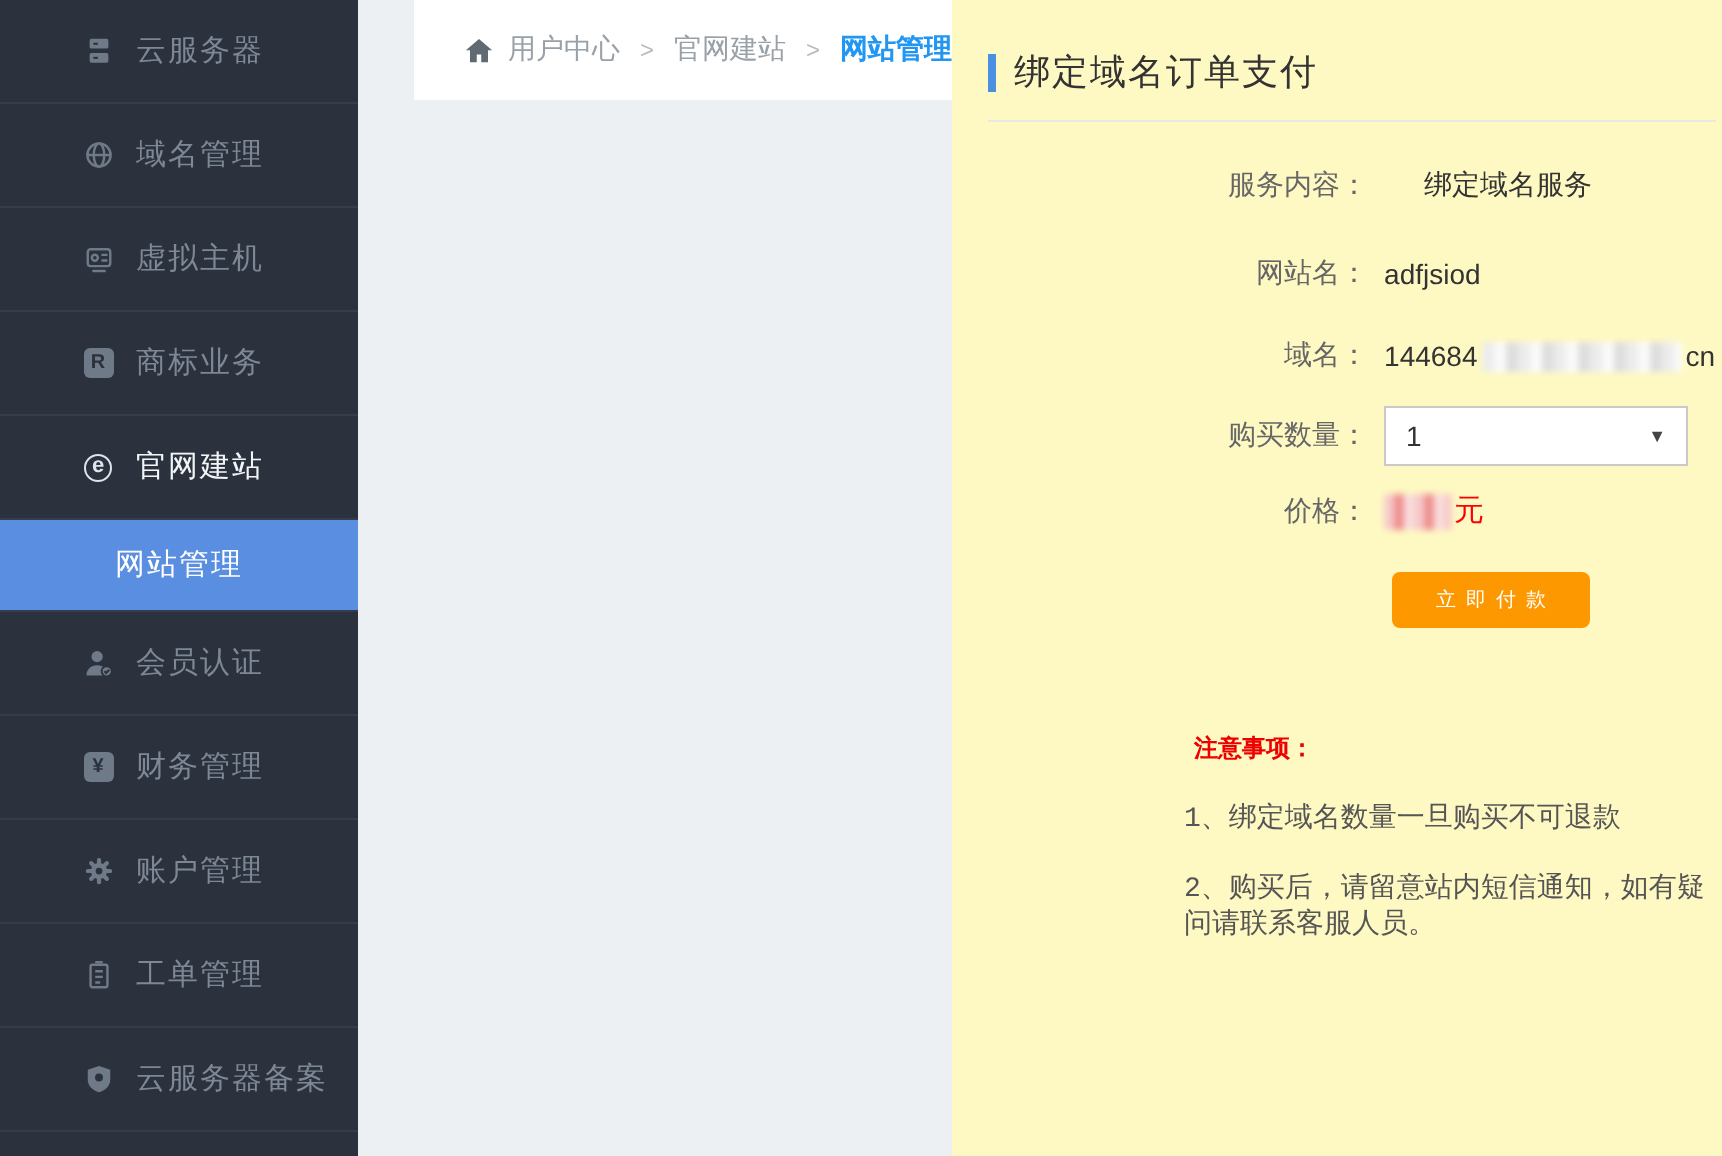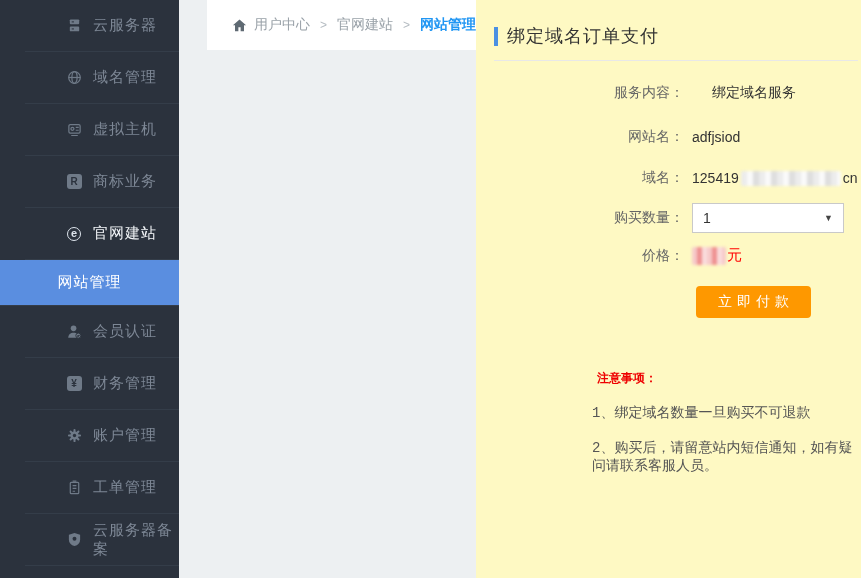--- a/index.html
+++ b/index.html
@@ -3,21 +3,21 @@
 <meta charset="utf-8">
 <style>
   * { margin:0; padding:0; box-sizing:border-box; }
   html,body { width:861px; height:578px; overflow:hidden;
     font-family:"Liberation Sans","DejaVu Sans",sans-serif; background:#edf0f2; }
   .app { position:relative; width:861px; height:578px; display:flex; }
 
   
   .sidebar { width:179px; height:578px; background:#2b323d; flex:none; }
   .side-item { height:52px; border-bottom:1px solid #343d49; display:flex;
-    align-items:center; padding-left:41px; cursor:pointer;margin-left:25px; }
+    align-items:center; padding-left:41px; cursor:pointer; }
   .side-item .icn { width:16px; height:16px; display:inline-flex; align-items:center;
     justify-content:center; margin-right:11px; flex:none; }
   .side-item .lbl { font-size:15px; color:#7d8795; letter-spacing:1px; }
   .side-item.active .lbl { color:#f2f5f8; }
   .letter-icn { display:inline-flex; width:15px; height:15px; border-radius:3px;
     background:#6f7a88; color:#2b323d; font-size:10px; font-weight:bold;
     align-items:center; justify-content:center; }
   .circle-e { display:inline-flex; width:14px; height:14px; border-radius:50%;
     border:1.5px solid #dde4ec; color:#dde4ec; font-size:11px; font-weight:bold;
     align-items:center; justify-content:center; line-height:1; }
@@ -60,21 +60,21 @@
     filter:blur(1.5px); }
   .price-unit { color:#ff0000; font-size:15px; }
 
   .qty-select { width:152px; height:30px; border:1px solid #c9c9c9; background:#fff;
     display:flex; align-items:center; padding:0 10px; cursor:pointer;
     justify-content:space-between; }
   .qty-select .val { font-size:14px; color:#333; }
   .qty-select .caret { font-size:9px; color:#444; }
 
   .pay-row { padding-left:202px; margin-top:21px; }
-  .pay-btn { display:inline-block; background:#fe9800; color:#fff; font-size:14px;
+  .pay-btn { display:inline-block; background:#fe9800; color:#fff; font-size:10px;
     letter-spacing:5px; padding:7px 17px 7px 22px; border:none; border-radius:4px;
     cursor:pointer; font-family:inherit; }
 
   .notes { margin-top:52px; }
   .notes-title { margin-left:103px; font-size:12px; font-weight:bold; color:#ee0000; }
   .note-item { margin-left:98px; margin-top:17px; font-size:14px; color:#555;font-family:Liberation Mono, monospace; }
 </style>
 </head>
 <body>
 
@@ -227,21 +227,21 @@
         </div>
 
         <div class="frow mb-b">
           <span class="flabel">网站名：</span>
           <span class="fvalue">adfjsiod</span>
         </div>
 
         <div class="frow mb-c">
           <span class="flabel">域名：</span>
           <span class="fvalue">
-            <span>125419</span>
+            <span>144684</span>
             <span class="blur-gray"></span>
             <span>cn</span>
           </span>
         </div>
 
         <div class="frow mb-d">
           <span class="flabel">购买数量：</span>
           <span class="fvalue">
             <span class="qty-select">
               <span class="val">1</span>

